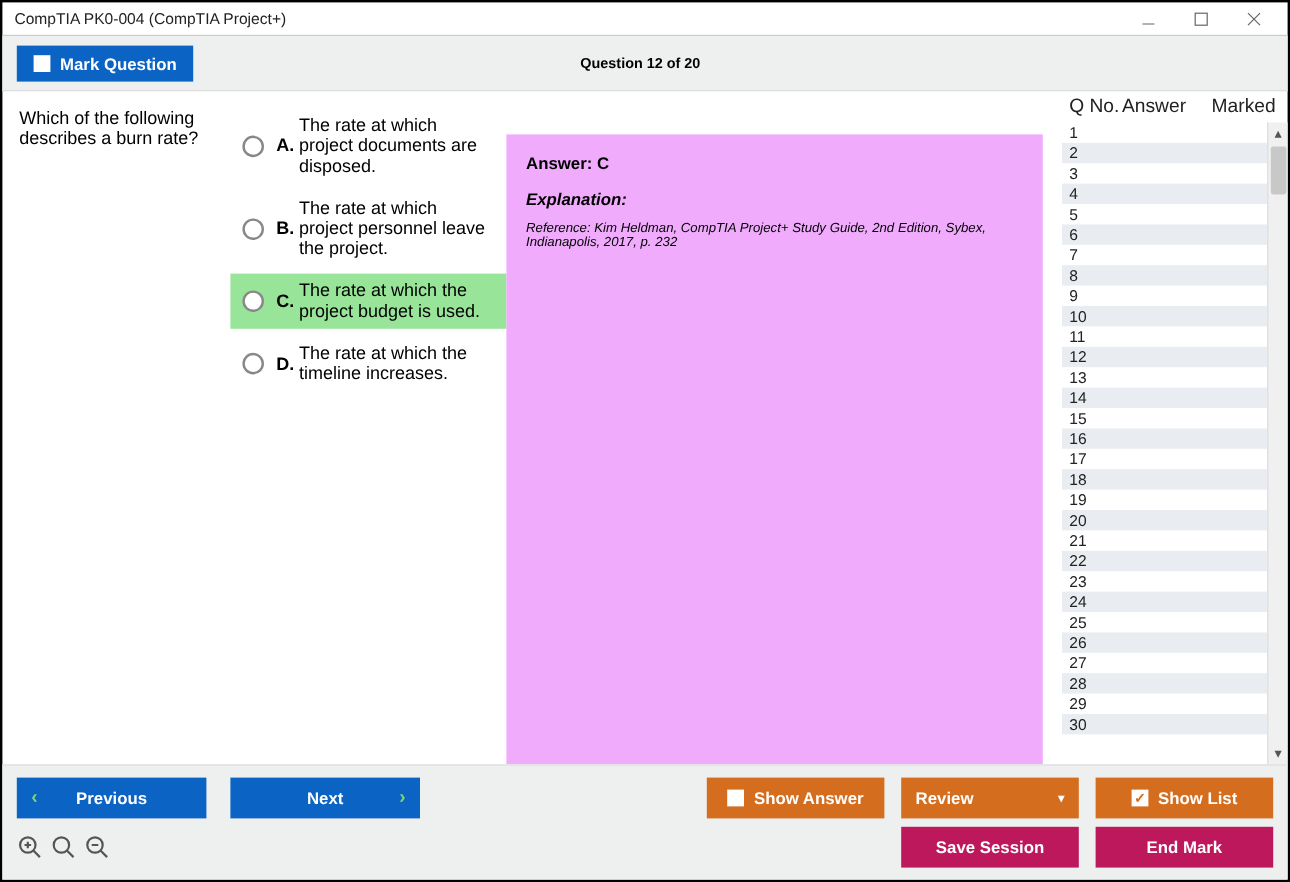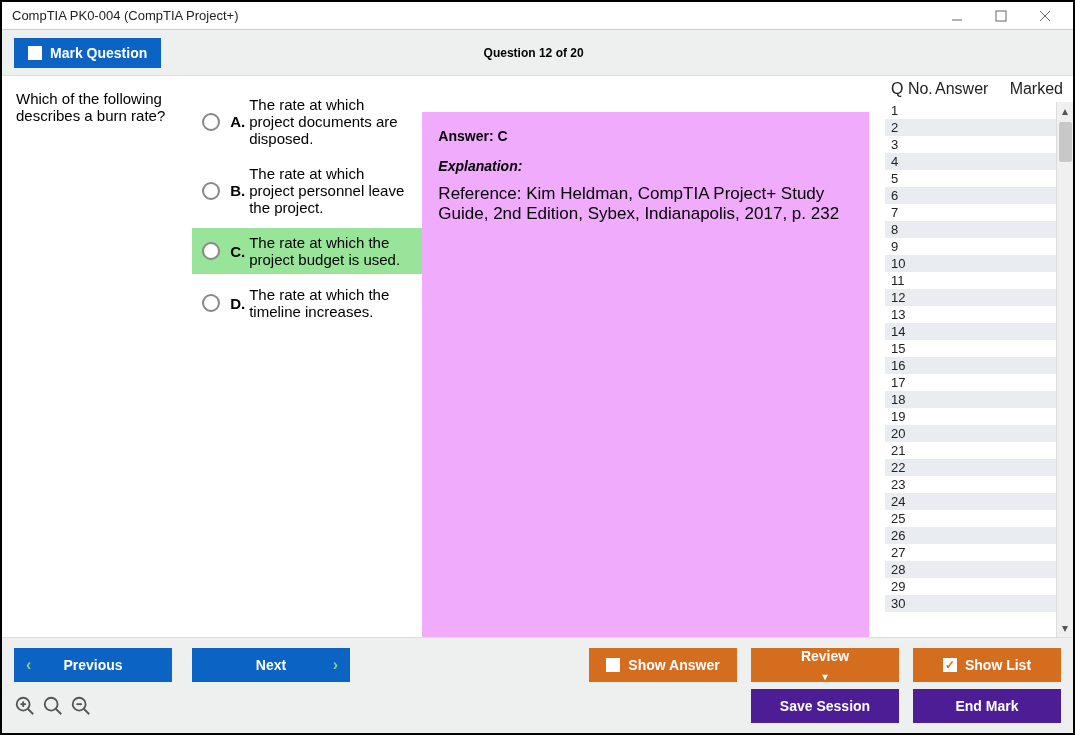--- a/index.html
+++ b/index.html
@@ -50,21 +50,21 @@
       font-weight: bold;
       font-size: 14px;
       color: #fff;
       height: 30px;
       padding: 0 14px;
       cursor: pointer;
       user-select: none;
     }
     .btn-blue { background: #0b63c4; }
     .btn-orange { background: #d56d1e; }
-    .btn-dark { background: #4c1d95; }
+    .btn-dark { background: #be185d; }
     .btn-check-icon {
       width:14px; height:14px; background:#fff; display:inline-flex;
       align-items:center; justify-content:center; margin-right:8px;
     }
     .header-title {
       flex: 1;
       text-align: center;
       font-size: 12px;
       font-weight: bold;
       color: #000;
@@ -90,21 +90,21 @@
     .explanation-box {
       background: #f0abfc;
       color: #000;
       padding: 16px;
       margin-top: 22px;
       margin-right: 16px;
       width: 788px;
     }
     .explanation-box .answer-line { font-weight: bold; margin-bottom: 14px; }
     .explanation-box .exp-heading { font-weight: bold; margin-bottom: 10px; font-style: italic; }
-    .explanation-box .exp-body { font-size: 17px; }
+    .explanation-box .exp-body { font-size: 11px; font-style: italic; }
 
     .side-panel {
       width: 188px;
       display: flex;
       flex-direction: column;
       border-left: 0px solid #ccc;
     }
     .side-header {
       display: flex;
       font-size: 16px;
@@ -410,21 +410,21 @@
       </div>
       <div class="nav-btn">
         <span>Next</span>
         <span class="nav-chevron right">›</span>
       </div>
       <div class="spacer"></div>
       <div class="btn btn-orange action-btn">
         <span class="btn-check-icon"></span>
         <span>Show Answer</span>
       </div>
-      <div class="btn btn-orange action-btn" style="justify-content:space-between; padding:0 12px;flex-direction:column;">
+      <div class="btn btn-orange action-btn" style="justify-content:space-between; padding:0 12px;">
         <span>Review</span>
         <span style="font-size:10px;">▾</span>
       </div>
       <div class="btn btn-orange action-btn">
         <span class="btn-check-icon" style="color:#d56d1e; font-size:12px; font-weight:bold;">✓</span>
         <span>Show List</span>
       </div>
     </div>
     <div class="bottom-row">
       <div class="zoom-row">

